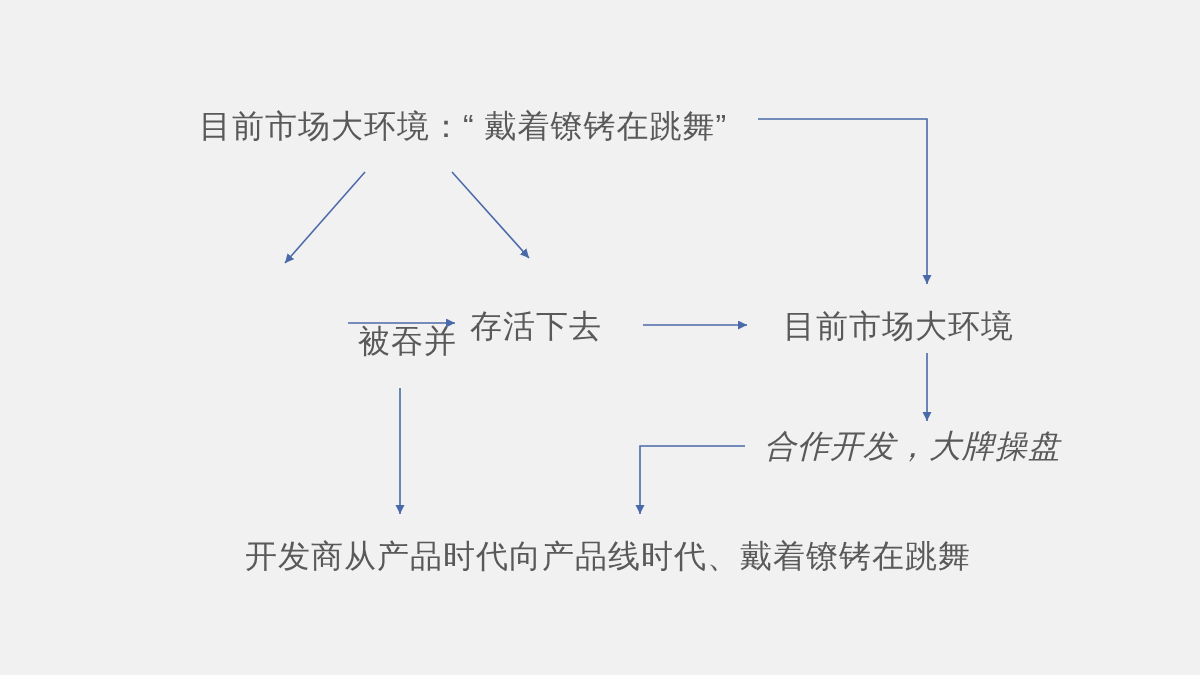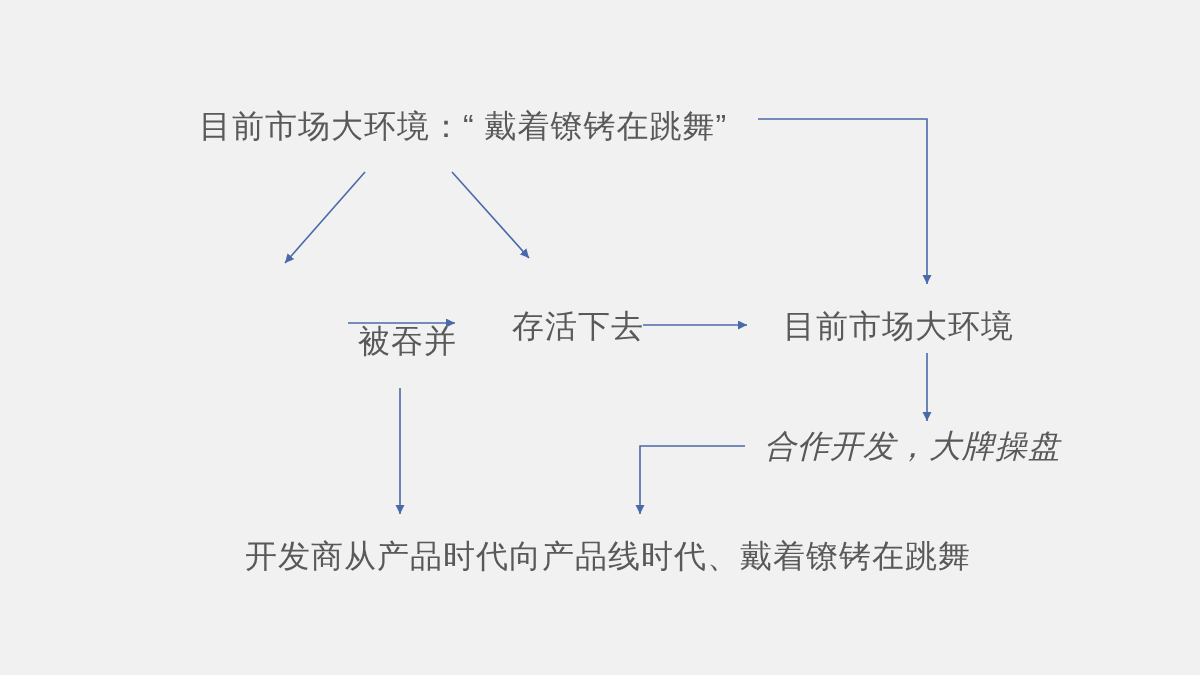--- a/index.html
+++ b/index.html
@@ -57,21 +57,21 @@
     <polyline points="745,446 640,446 640,514" marker-end="url(#arrowhead)"></polyline>
     <line x1="400" y1="388" x2="400" y2="514" marker-end="url(#arrowhead)"></line>
   </svg>
 
   <div class="label" style="left:199px; top:110px;">目前市场大环境：“ 戴着镣铐在跳舞”</div>
 
 
   <div class="label" style="left:358px; top:288px;margin-top:37px;">被吞并</div>
 
 
-  <div class="label" style="left:512px; top:310px;">存活下去</div>
+  <div class="label" style="left:470px; top:310px;">存活下去</div>
 
   <div class="label" style="left:783px; top:310px;">目前市场大环境</div>
 
   <div class="label" style="left:764px; top:430px;font-style:italic;">合作开发，大牌操盘</div>
 
   <div class="label" style="left:245px; top:540px;">开发商从产品时代向产品线时代、戴着镣铐在跳舞</div>
 
 </div>
 
 </body></html>

